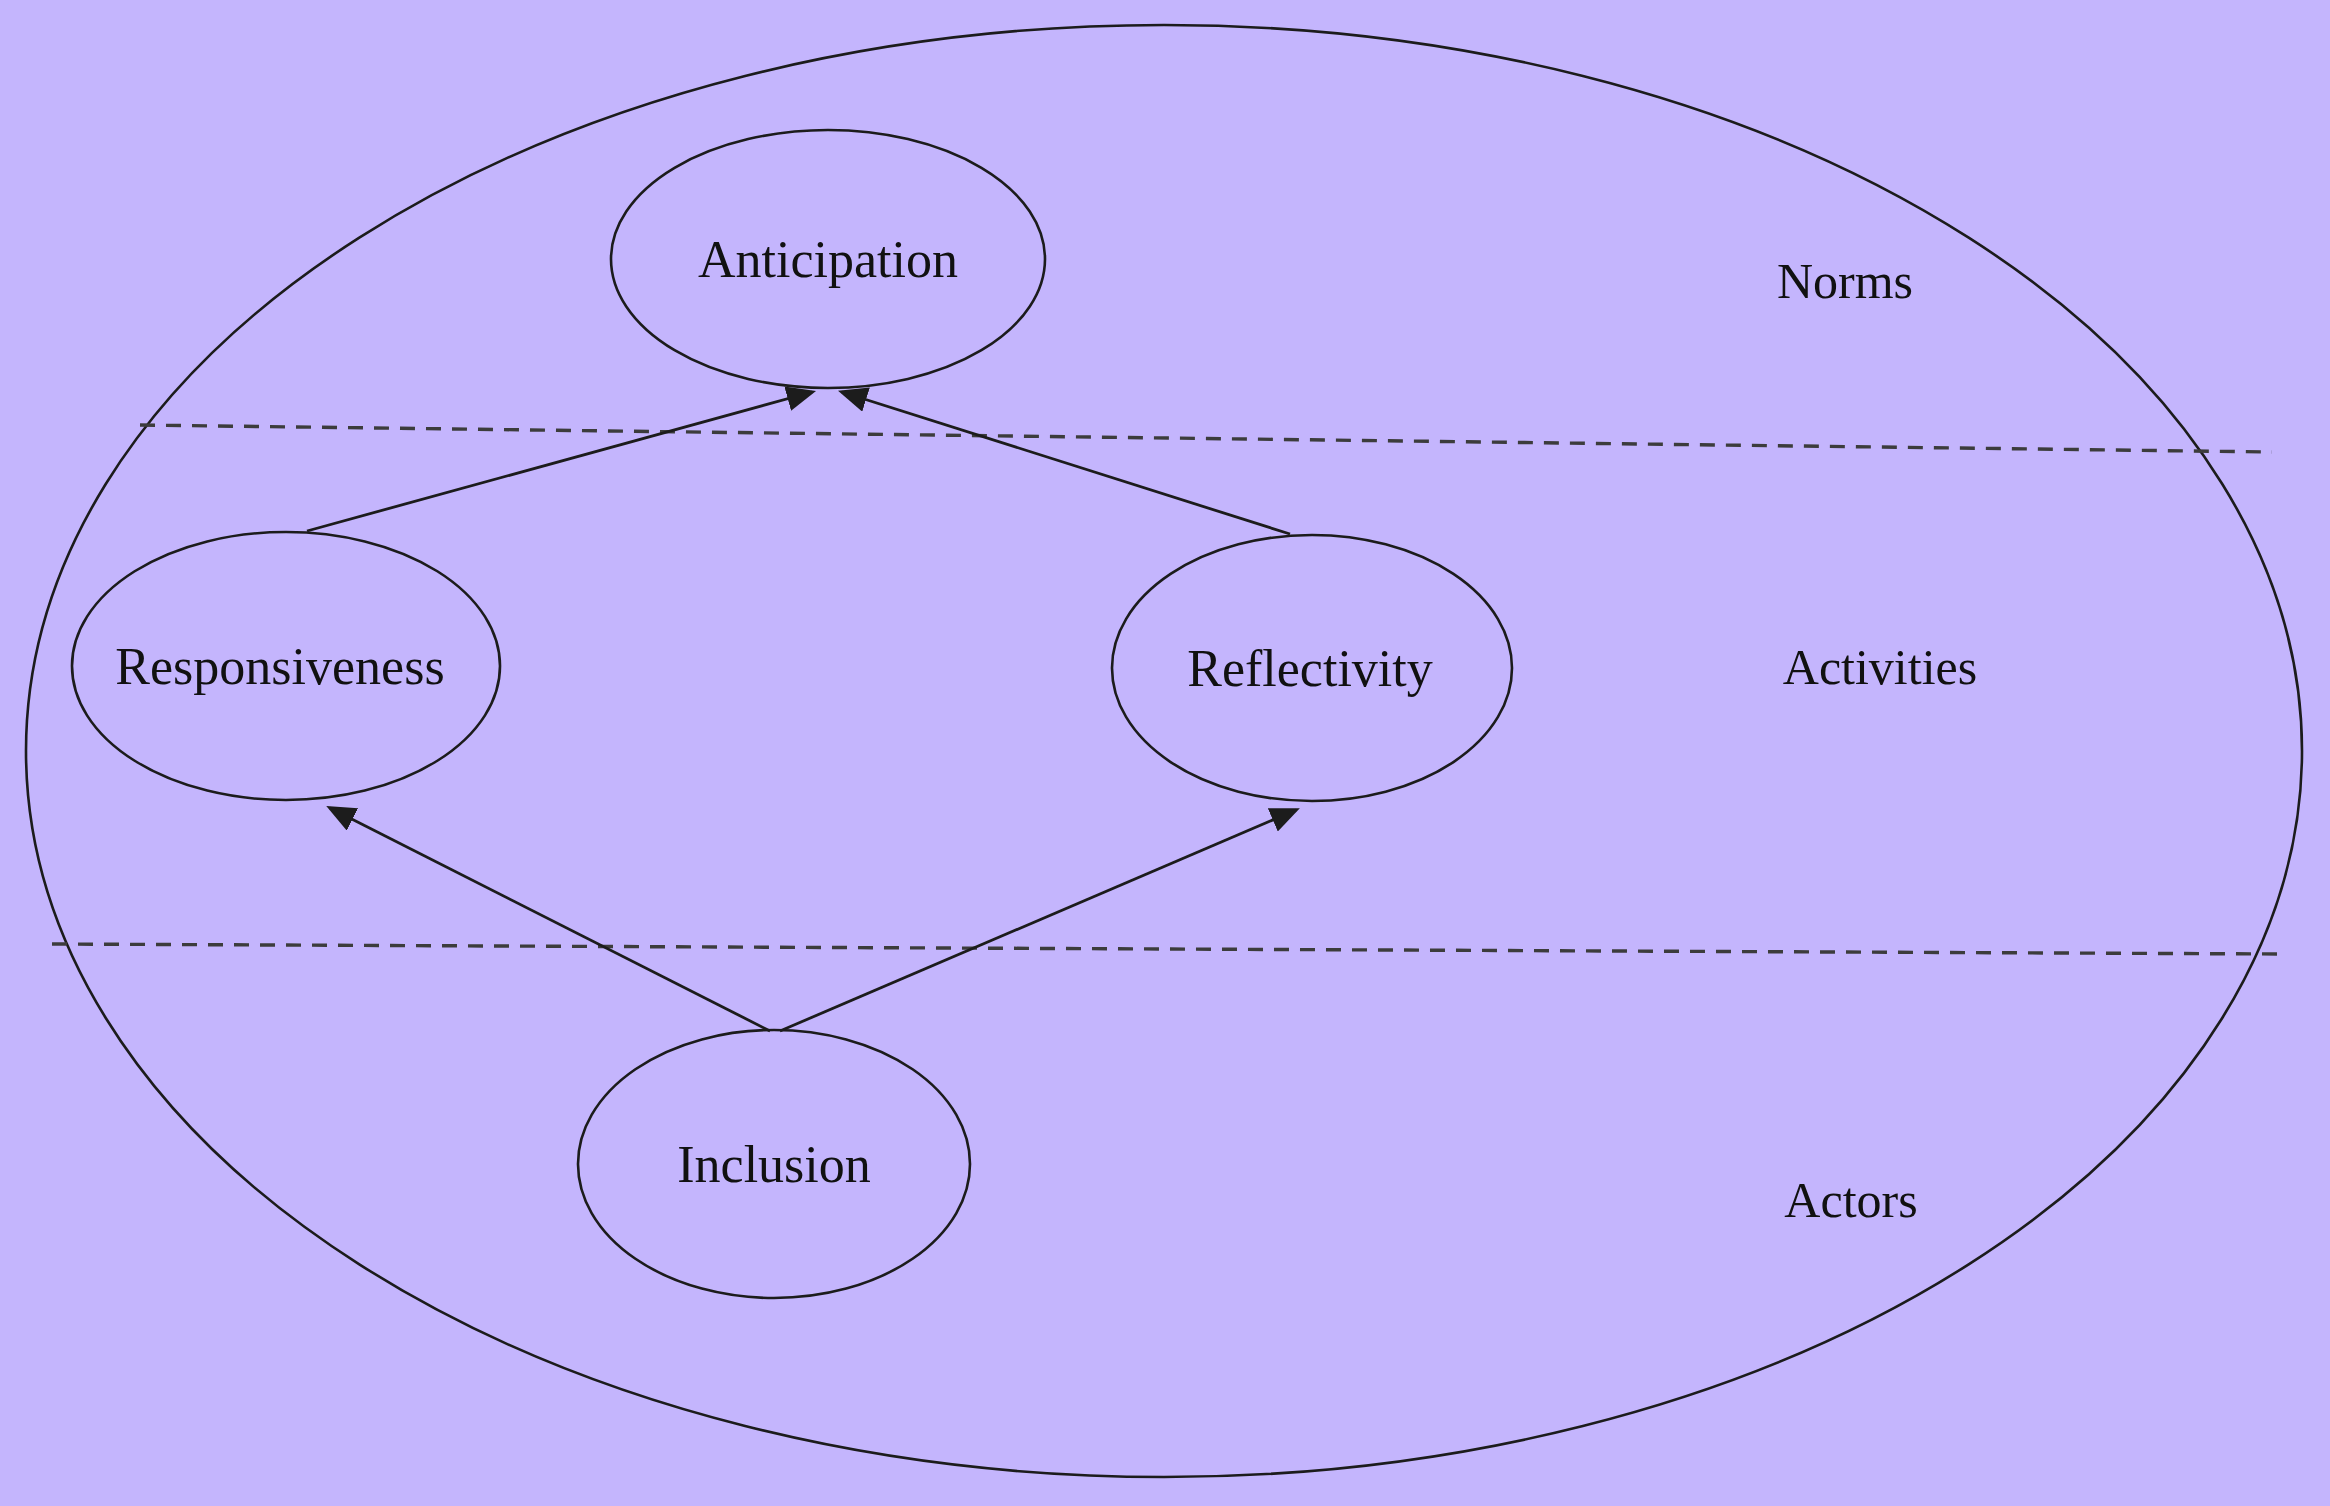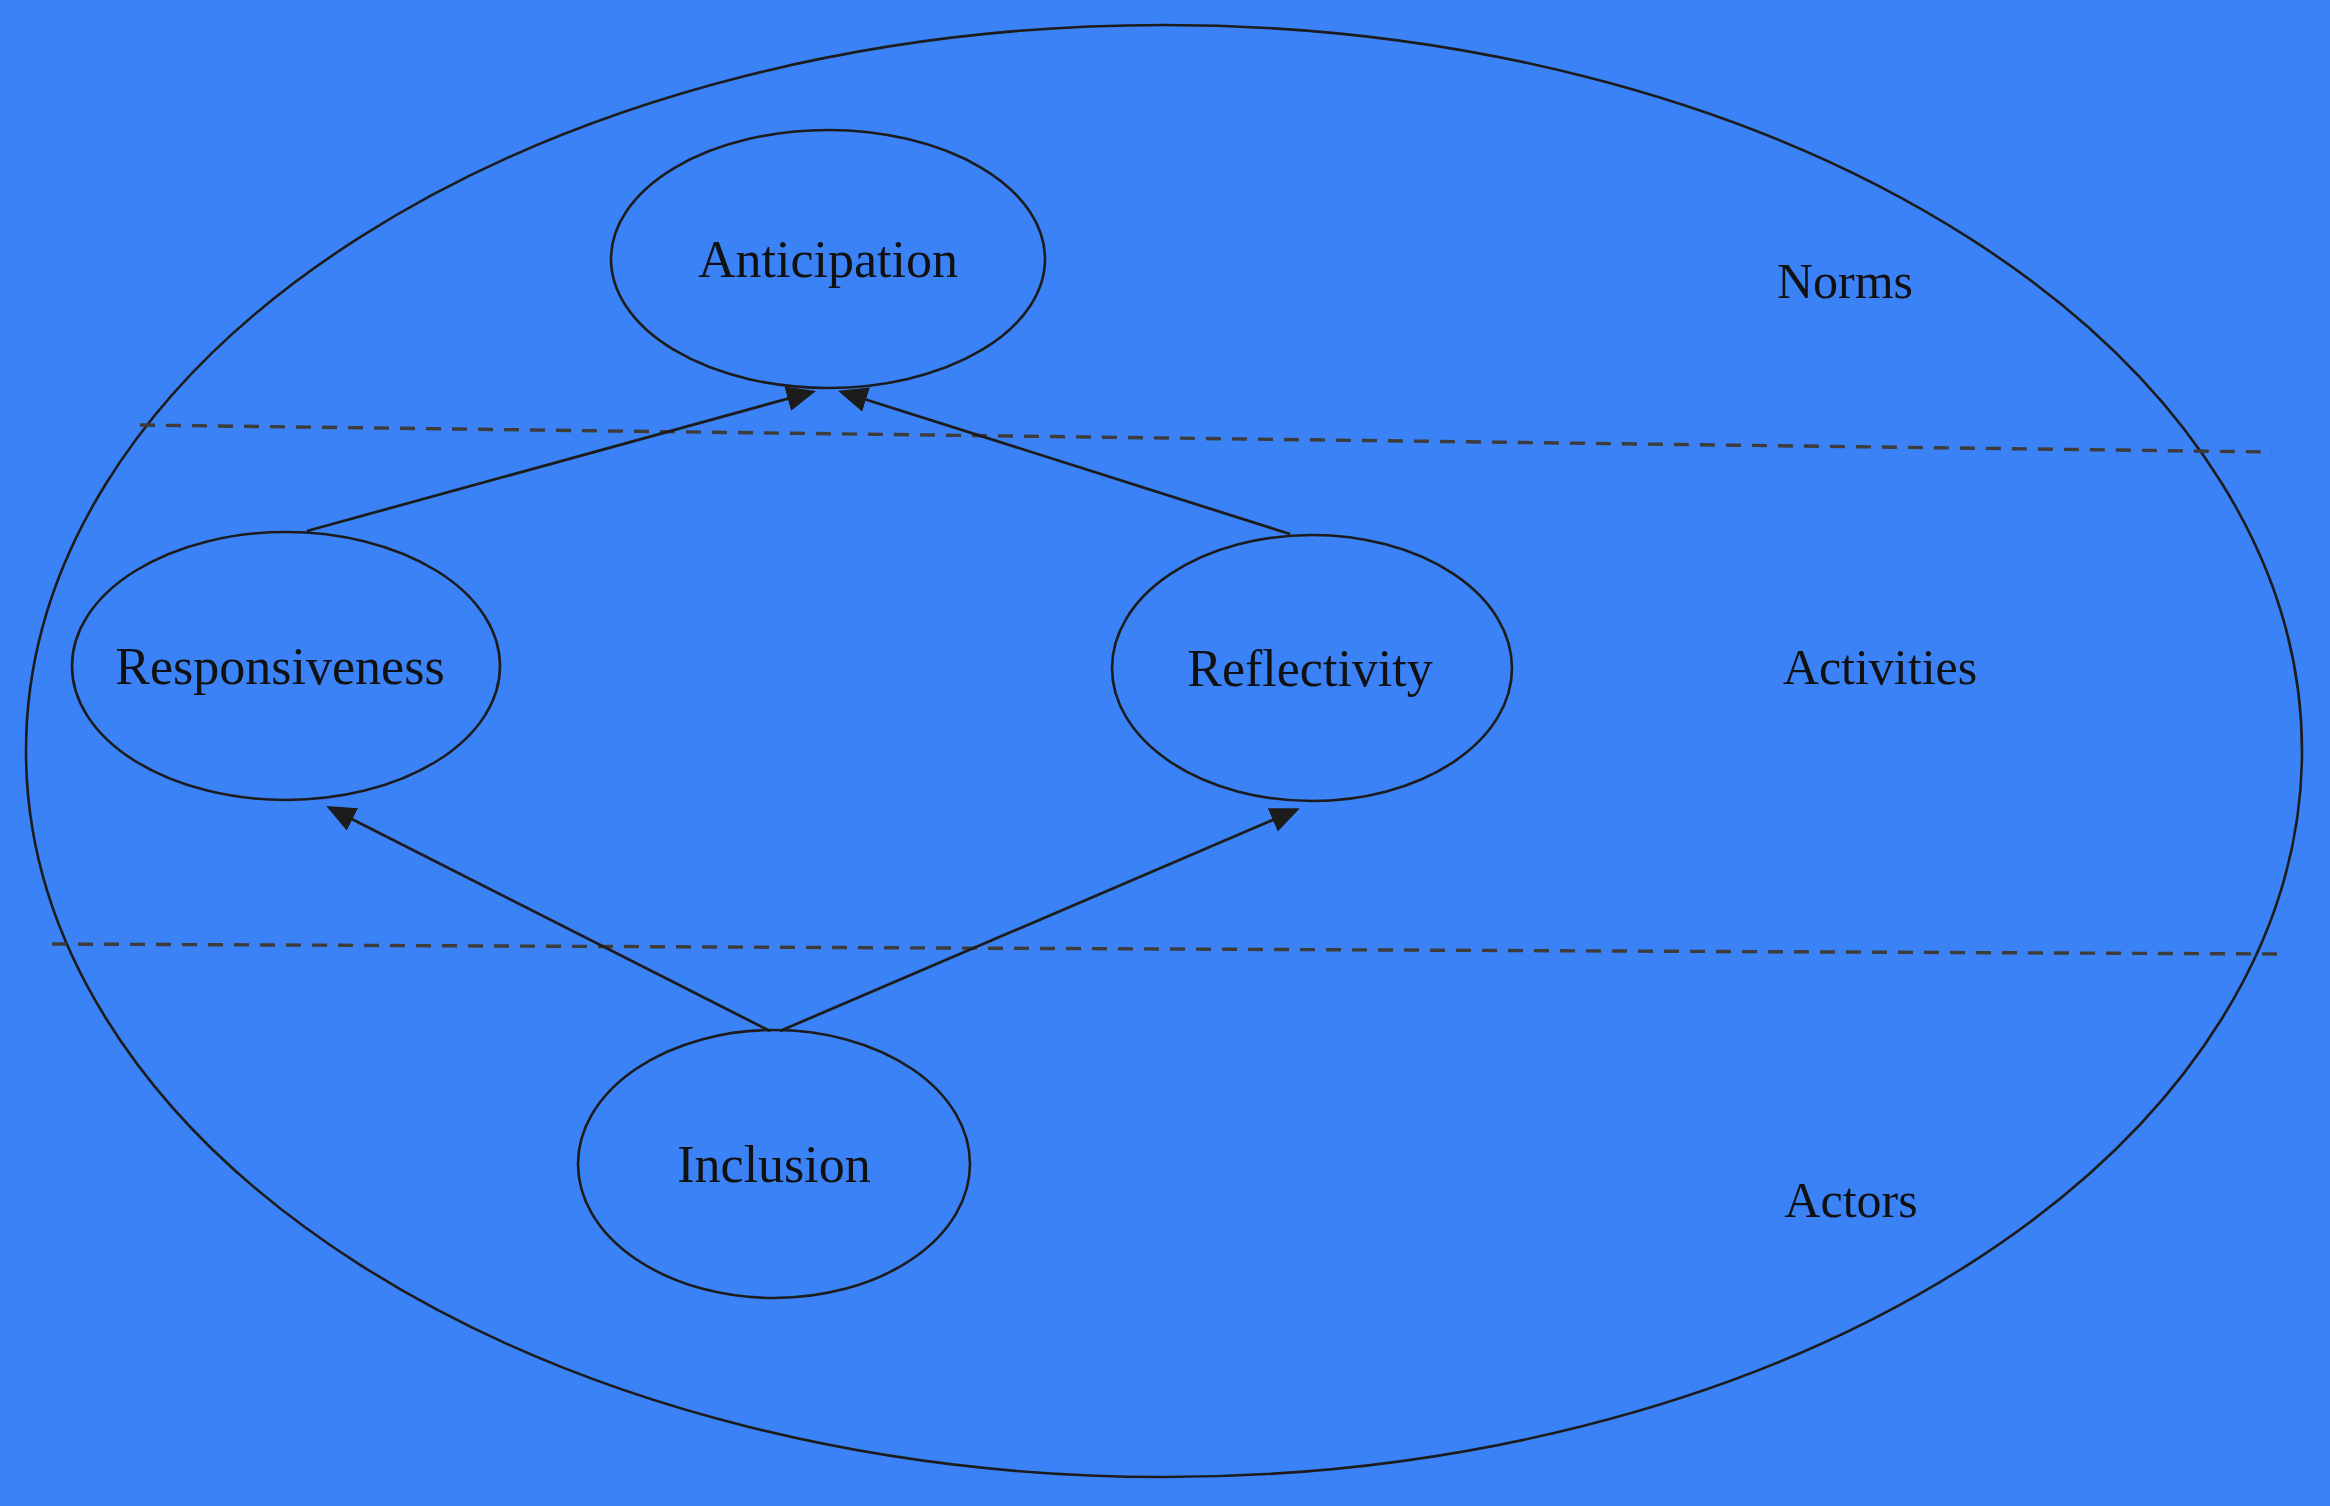--- a/index.html
+++ b/index.html
@@ -2,21 +2,21 @@
 <html><head>
 <meta charset="utf-8">
 <style>
   html, body {
     margin: 0;
     padding: 0;
     background: #ffffff;
   }
   .figure-wrap {
     width: 100%;
-    background: #3b82f6;
+    background: #c4b5fd;
   }
   svg {
     display: block;
     width: 100%;
     height: auto;
     font-family: "Liberation Serif", "DejaVu Serif", serif;
   }
   .node-ellipse, .outer-ellipse {
     fill: none;
     stroke-width: 2.6;

